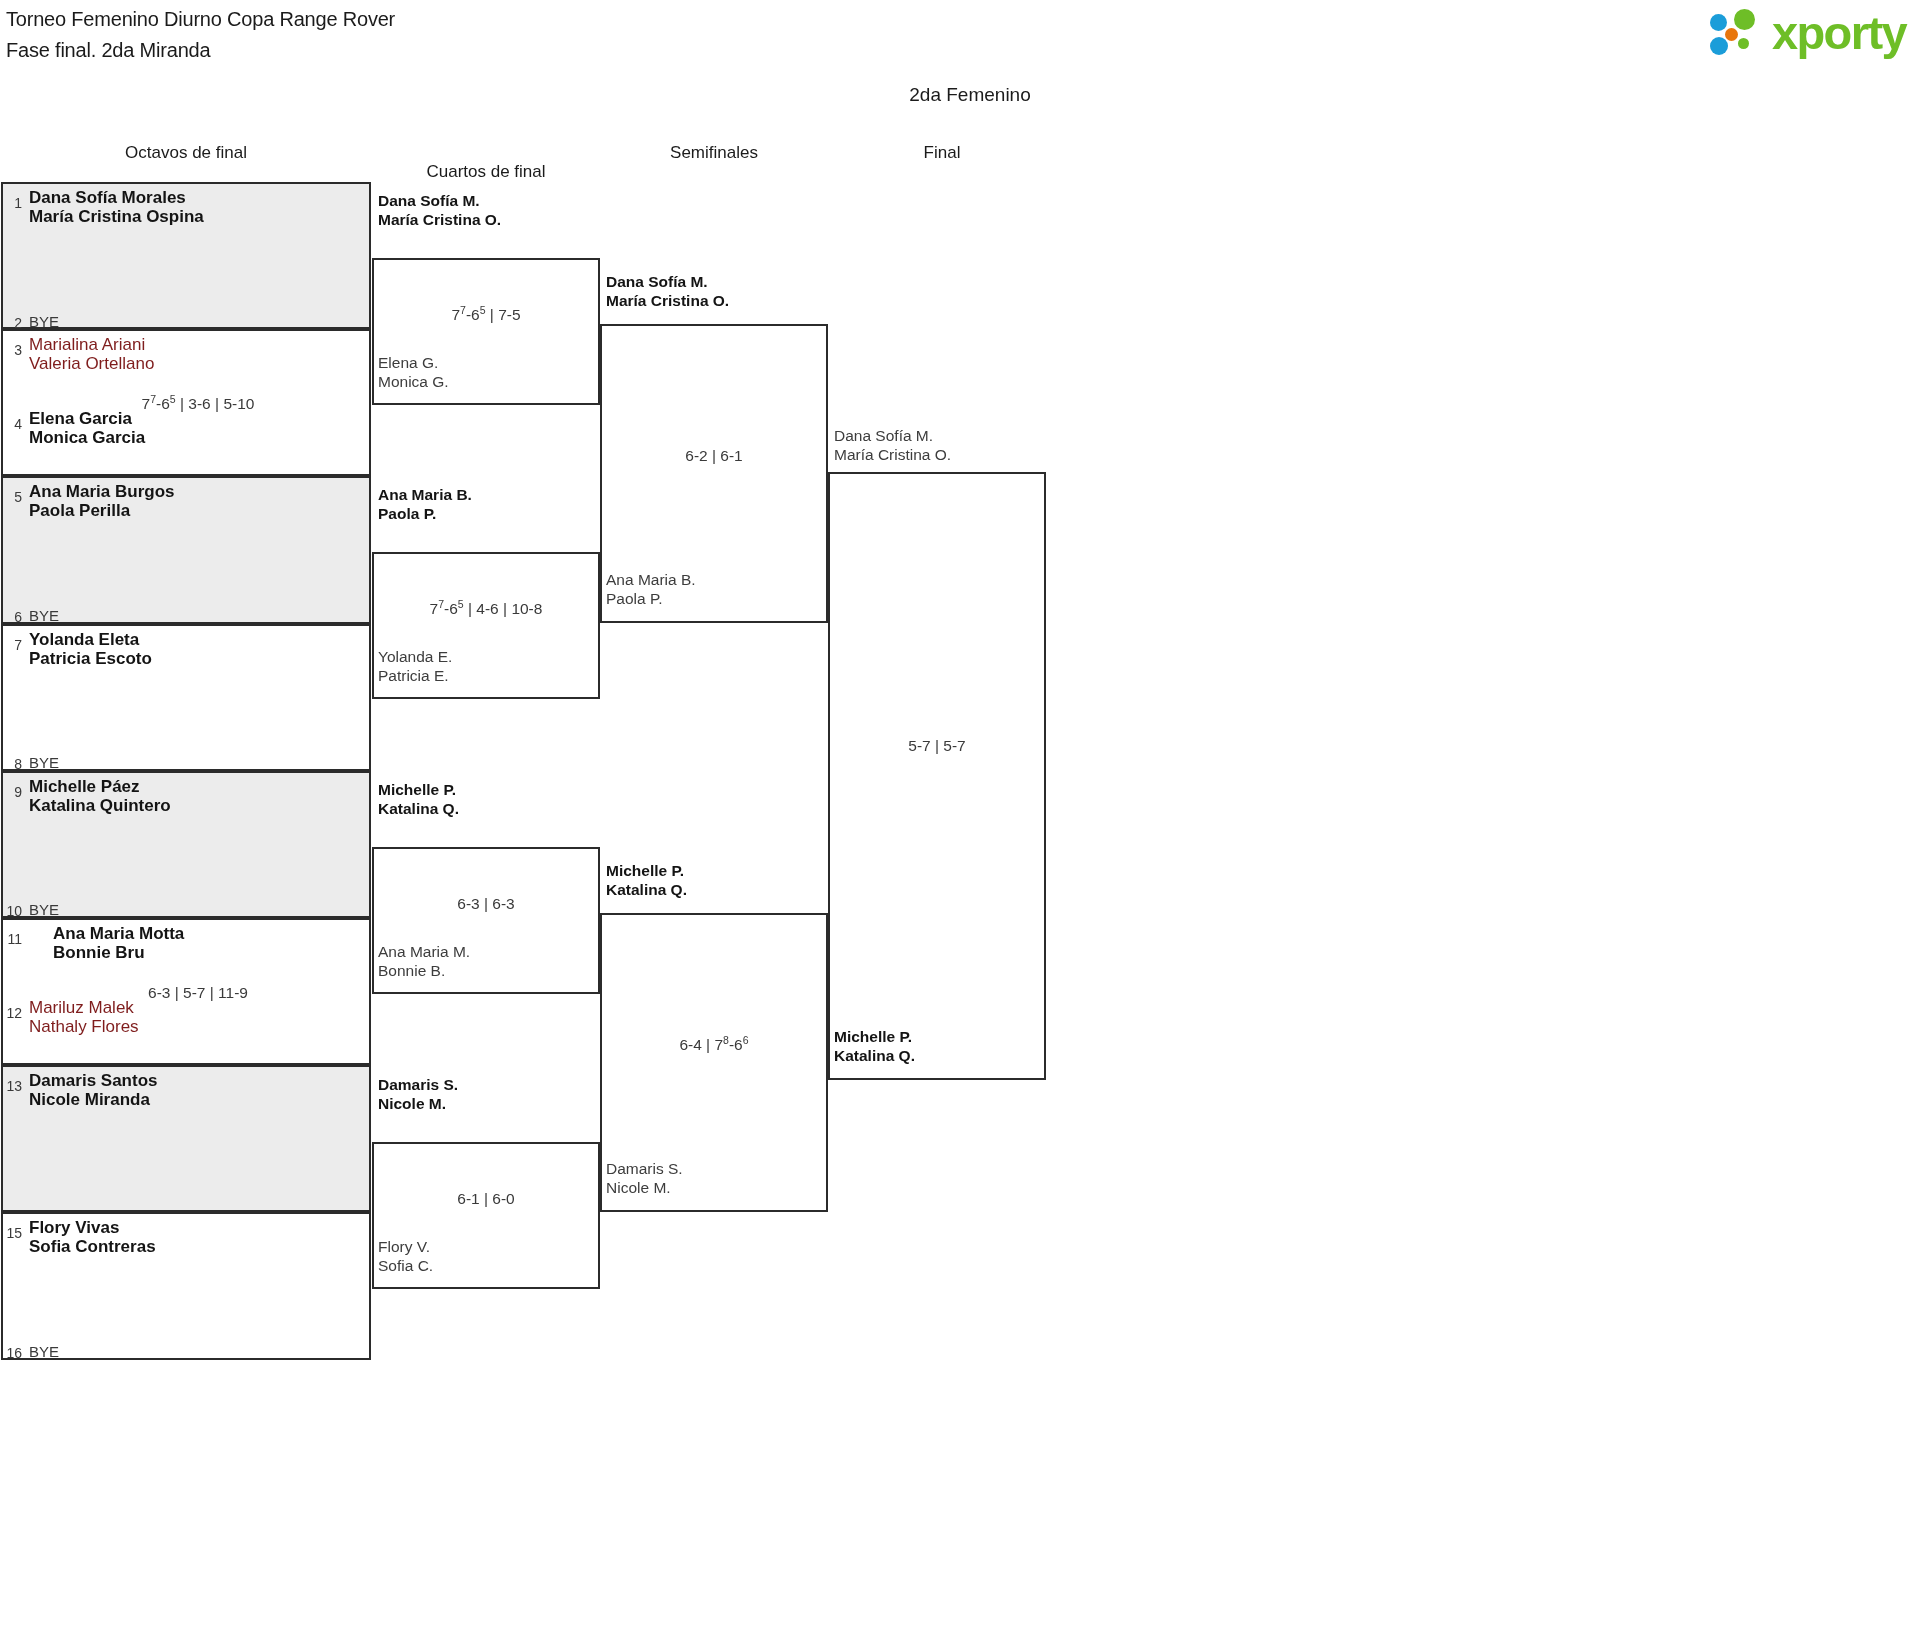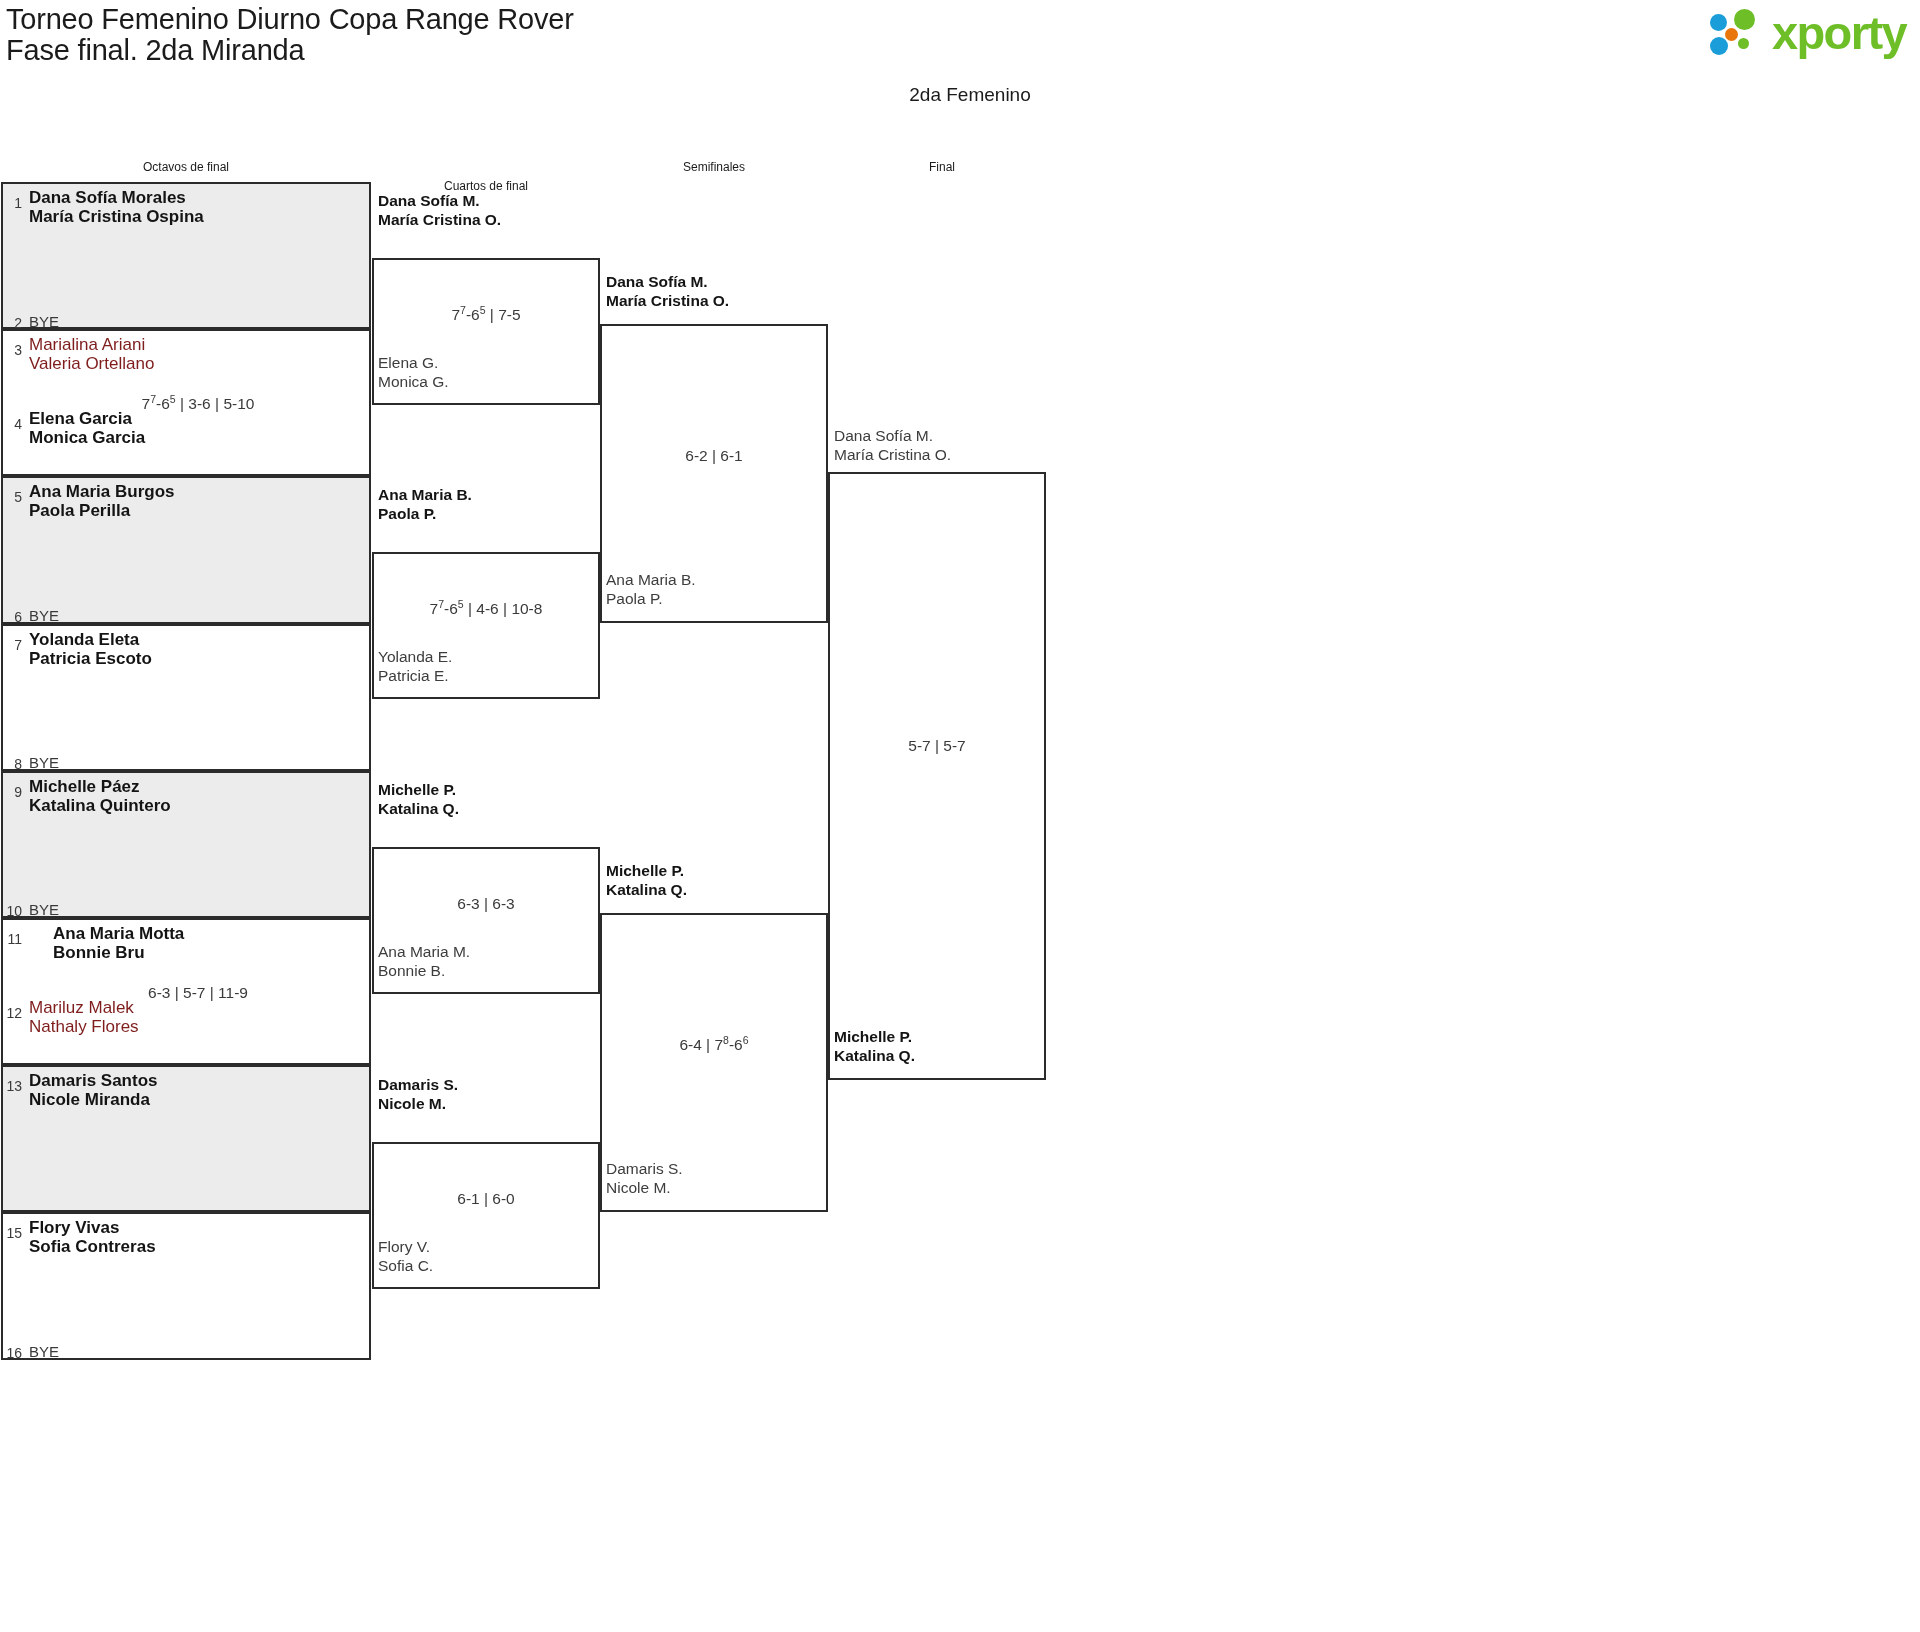--- a/index.html
+++ b/index.html
@@ -12,21 +12,21 @@
     font-family: "Liberation Sans", sans-serif;
     color: #1a1a1a;
     position: relative;
     overflow: hidden;
   }
 
   
   #header-title {
     position: absolute;
     left: 6px; top: 4px;
-    font-size: 29px;
+    font-size: 20px;
     line-height: 31px;
     font-weight: 400;
     color: #1b1b1b;
     letter-spacing: -0.2px;
   }
   #header-title .line { display: block; white-space: nowrap; }
 
   
   #brand-logo {
     position: absolute;
@@ -63,22 +63,22 @@
     left: 890px; top: 84px;
     width: 160px;
     text-align: center;
     font-size: 19px;
     color: #1b1b1b;
   }
 
   
   .round-header {
     position: absolute;
-    top: 160px;
-    font-size: 12px;
+    top: 143px;
+    font-size: 17px;
     color: #1b1b1b;
     text-align: center;
     white-space: nowrap;
   }
   #rh-0 { left: 0px;   width: 372px; }
   #rh-1 { left: 372px; width: 228px; margin-top: 19px; }
   #rh-2 { left: 600px; width: 228px; }
   #rh-3 { left: 828px; width: 228px; }
 
   

